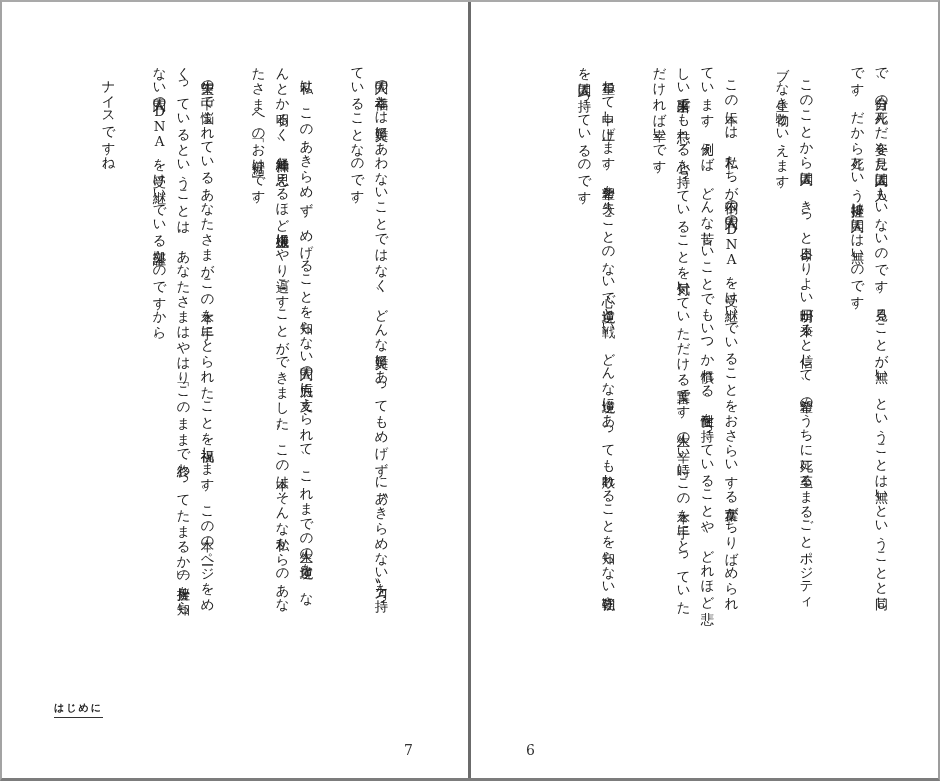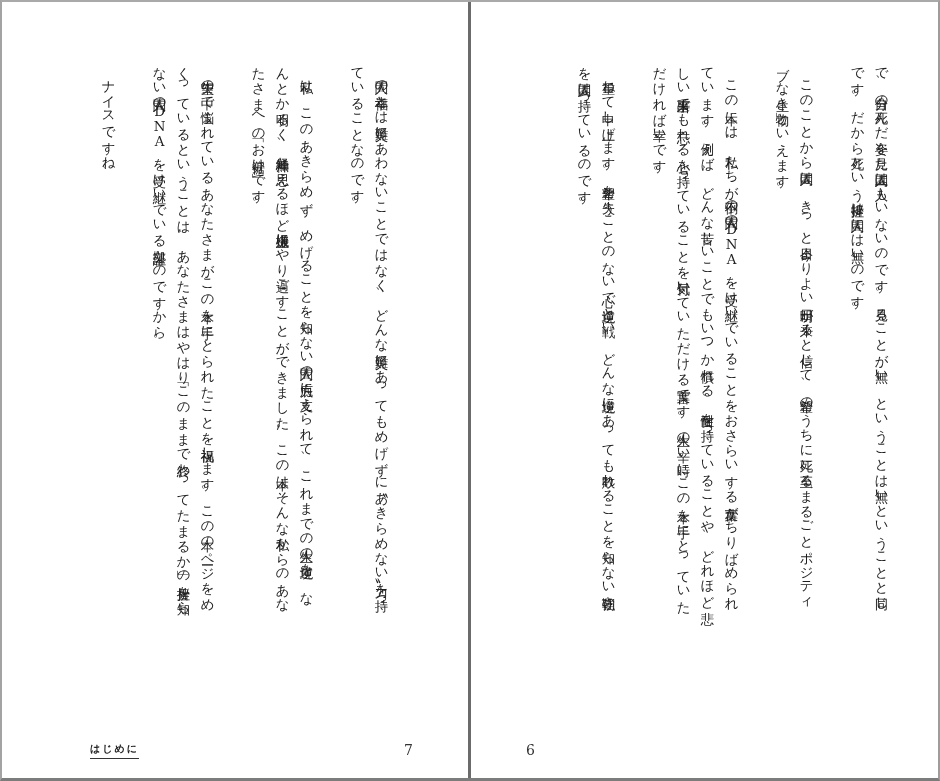--- a/index.html
+++ b/index.html
@@ -40,29 +40,28 @@
     letter-spacing: 0;
   }
   .vtext-right { right: 45px; }
   .vtext-left  { right: 545px; }
   .vtext p { margin: 0; }
   .vtext p + p { margin-block-start: 27px; }
   .vtext p.indent { text-indent: 1em; }
   .footer-marker {
     position: absolute;
     left: 52px;
-    top: 740px;
+    top: 699px;
     font-family: "DejaVu Sans", "Liberation Sans", sans-serif;
     font-size: 10px;
     font-weight: bold;
     letter-spacing: 2px;
     color: #222222;
     border-bottom: 1.5px solid #333333;
     padding-bottom: 2px;
-    margin-left: 36px;
   }
   .page-number {
     position: absolute;
     top: 740px;
     font-size: 14px;
     color: #333333;
     font-family: "DejaVu Serif", "Liberation Serif", serif;
   }
   .page-number-left  { left: 402px; }
   .page-number-right { left: 524px; }

